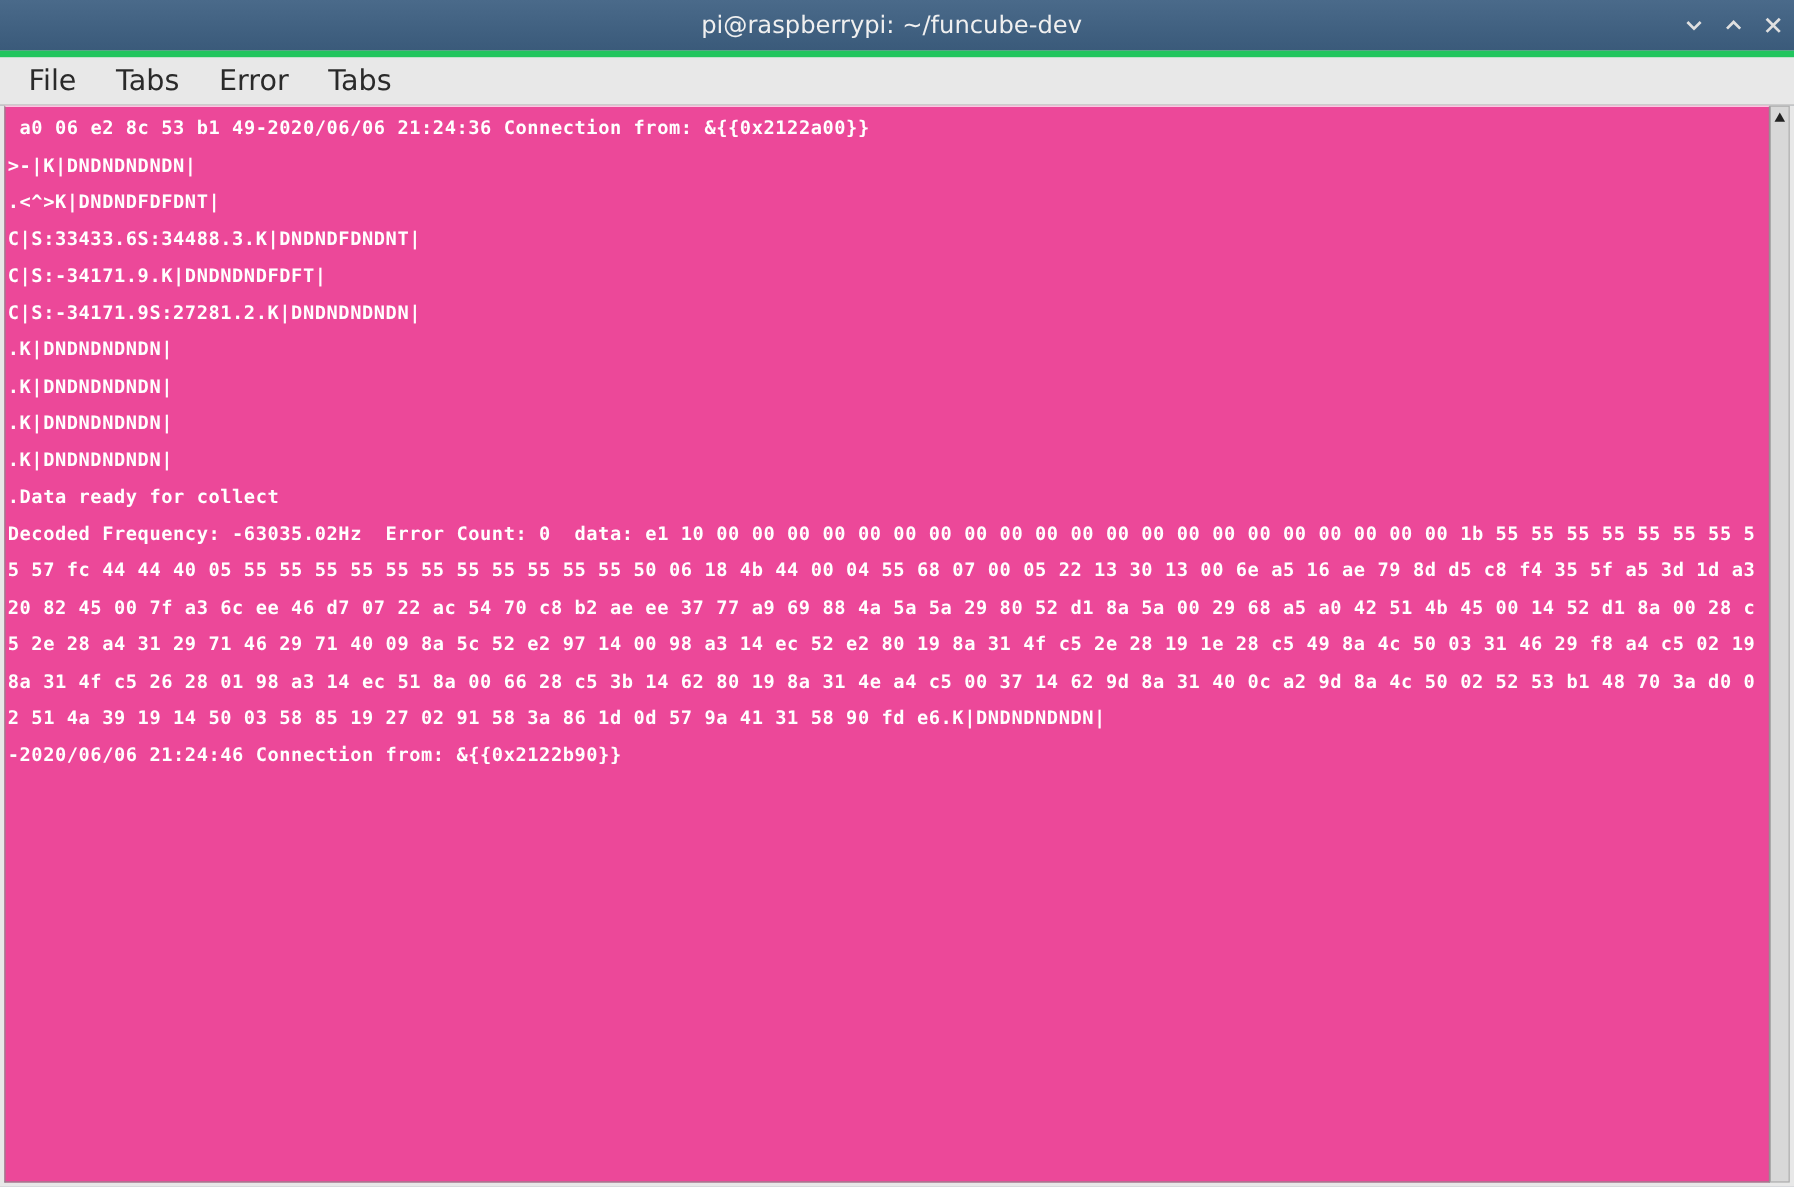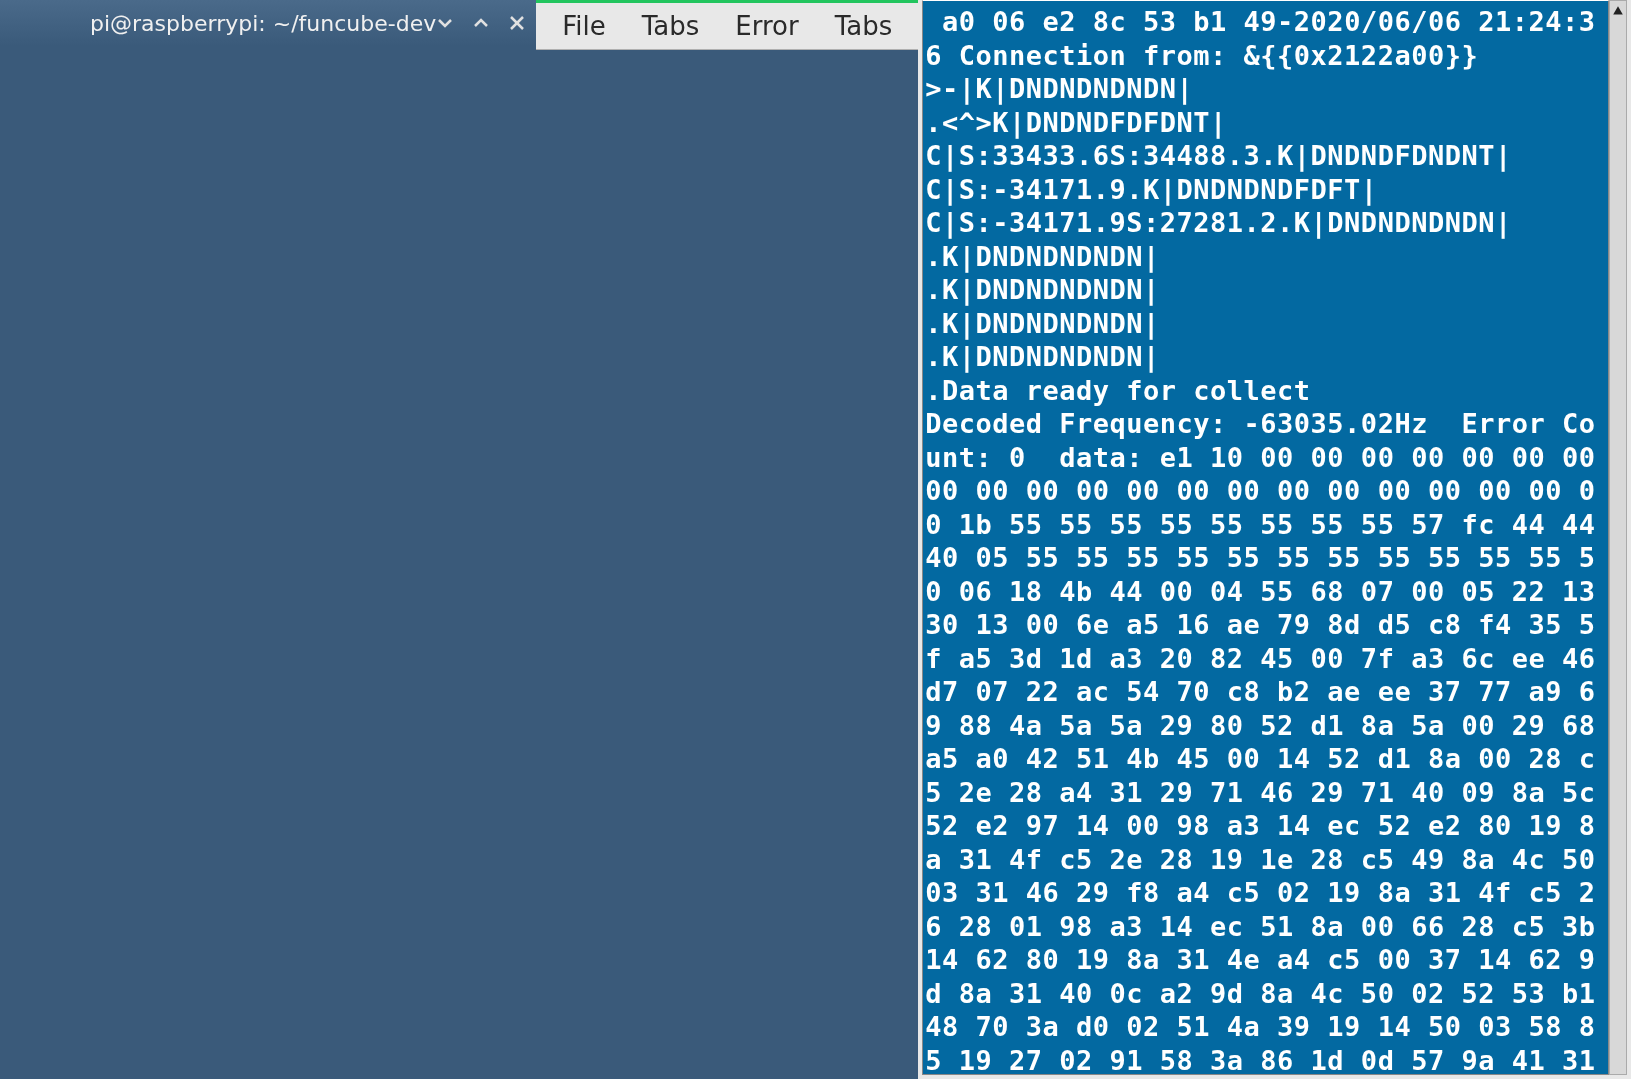--- a/index.html
+++ b/index.html
@@ -11,20 +11,21 @@
     width: 1631px;
     height: 1079px;
     background: #3a5a7a;
     font-family: "DejaVu Sans", "Liberation Sans", sans-serif;
     overflow: hidden;
   }
   .window {
     width: 100%;
     height: 100%;
     display: flex;
+    flex-direction: column;
   }
   .titlebar {
     height: 46px;
     background: linear-gradient(to bottom, #4a6a8a 0%, #3a5a7a 100%);
     display: flex;
     align-items: center;
     padding: 0 10px;
     color: #e8e8e8;
   }
   .titlebar-title {
@@ -53,42 +54,42 @@
     fill: none;
   }
   .menubar {
     height: 50px;
     background: #e8e8e8;
     display: flex;
     align-items: center;
     padding: 0 8px;
     gap: 0;
     border-bottom: 1px solid #b0b0b0;
-    border-top: 3px solid #22c55e;
+    border-top: 6px solid #22c55e;
   }
   .menu-item {
     font-size: 26px;
     color: #2a2a2a;
     padding: 6px 18px;
     cursor: pointer;
     font-family: "DejaVu Sans", sans-serif;
   }
   .terminal-wrap {
     flex: 1;
     background: #e8e8e8;
     padding: 0 4px 4px 4px;
     display: flex;
     position: relative;
   }
   .terminal {
     flex: 1;
-    background: #0369a1;
+    background: #ec4899;
     color: #ffffff;
     font-family: "DejaVu Sans Mono", "Liberation Mono", "Courier New", monospace;
-    font-size: 27px;
+    font-size: 17px;
     font-weight: bold;
     line-height: 33.5px;
     letter-spacing: 0.5px;
     padding: 4px 2px;
     white-space: pre-wrap;
     word-break: break-all;
     overflow: hidden;
     border: 1px solid #888;
     border-top: 1px solid #fff;
   }

